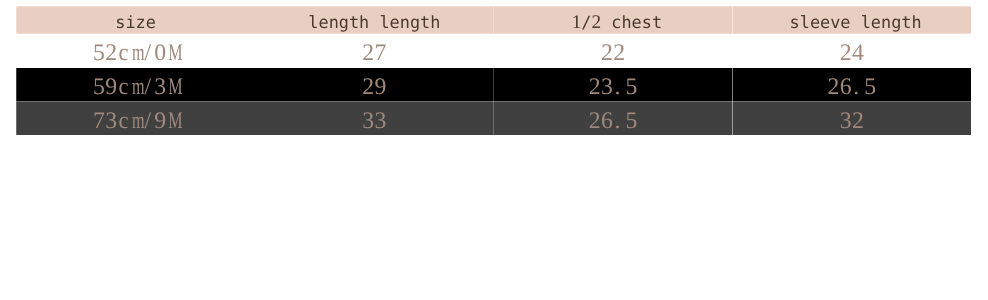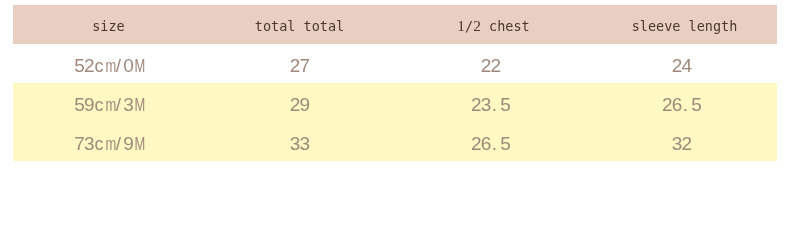--- a/index.html
+++ b/index.html
@@ -19,21 +19,21 @@
     font-family: "DejaVu Sans Mono", monospace;
   }
   .size-table {
     position: absolute;
     left: 13px;
     top: 5px;
     width: 764px;
     border-collapse: collapse;
     table-layout: fixed;
   }
-  .size-table tr { height: 39px; }
+  .size-table tr { height: 22px; }
   .size-table td {
     will-change: opacity;
     padding: 0;
     text-align: center;
     vertical-align: middle;
     width: 25%;
     white-space: pre;
   }
 
   
@@ -45,46 +45,46 @@
     padding-top: 3px;
   }
   tr.header-row td .frac {
     font-family: "Liberation Serif", serif;
     font-size: 15.4px;
   }
   .nudge-left { position: relative; left: -5px; margin-left: 16px; }
 
   
   tr.data-row td {
-    font-family: Liberation Sans, sans-serif;
+    font-family: Liberation Serif, serif;
     font-size: 19px;
     color: #a0897c;
     padding-top: 5px;
   }
   tr.data-row .ch {
     display: inline-block;
     width: 9.8px;
     text-align: center;
   }
   tr.data-row .ch.wide-letter { transform: scaleX(0.68); }
   tr.data-row .ch.mid-letter  { transform: scaleX(0.95); }
   tr.data-row .ch.dot { text-align: left; padding-left: 1.2px; width: 8.6px; }
 
   tr.row-white { background: #ffffff; }
-  tr.row-pink  { background: #fef9c3; }
-  tr.row-blue  { background: #fef9c3; }
+  tr.row-pink  { background: #000000; }
+  tr.row-blue  { background: #404040; }
 </style>
 </head>
 <body>
 
 <table class="size-table">
   <tbody>
       <tr class="header-row">
     <td>size</td>
-    <td>total total</td>
+    <td>length length</td>
     <td><span class="nudge-left"><span class="frac">1</span><span>/</span><span class="frac">2</span><span> chest</span></span></td>
     <td><span class="nudge-left">sleeve length</span></td>
   </tr>
   <tr class="data-row row-white">
     <td><span class="ch">5</span><span class="ch">2</span><span class="ch mid-letter">c</span><span class="ch wide-letter">m</span><span class="ch">/</span><span class="ch">0</span><span class="ch wide-letter">M</span></td>
     <td><span class="ch">2</span><span class="ch">7</span></td>
     <td><span class="ch">2</span><span class="ch">2</span></td>
     <td><span class="ch">2</span><span class="ch">4</span></td>
   </tr>
   <tr class="data-row row-pink">

